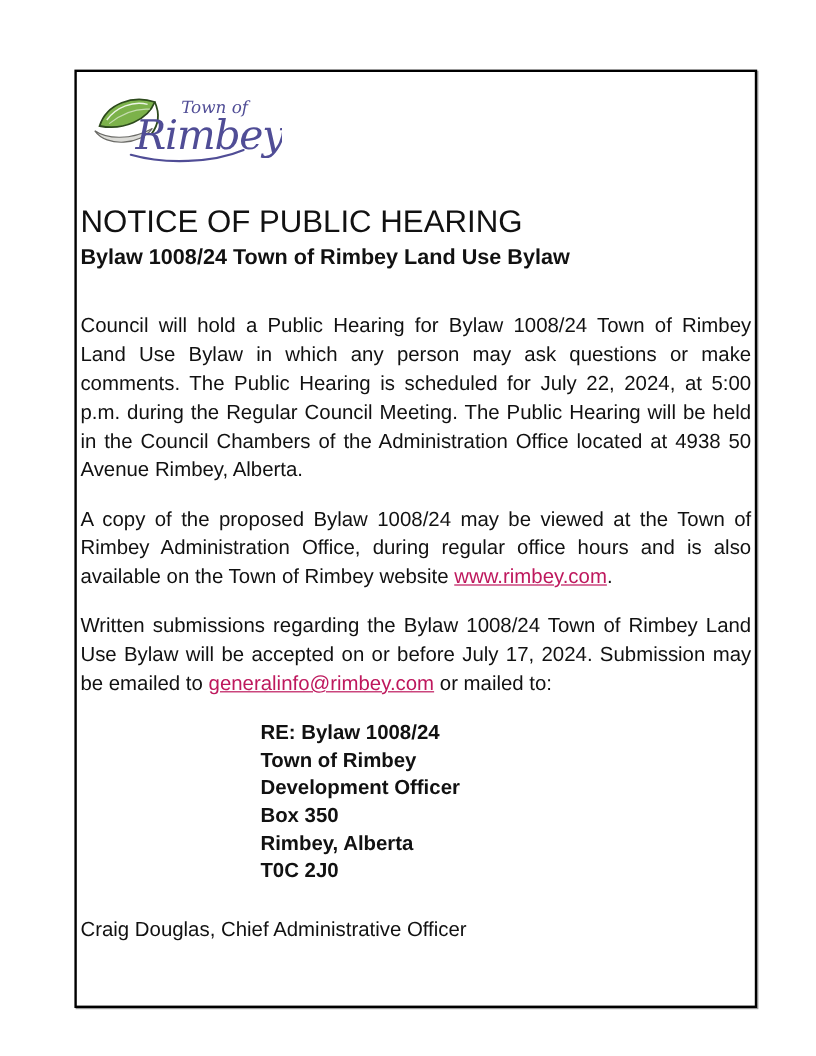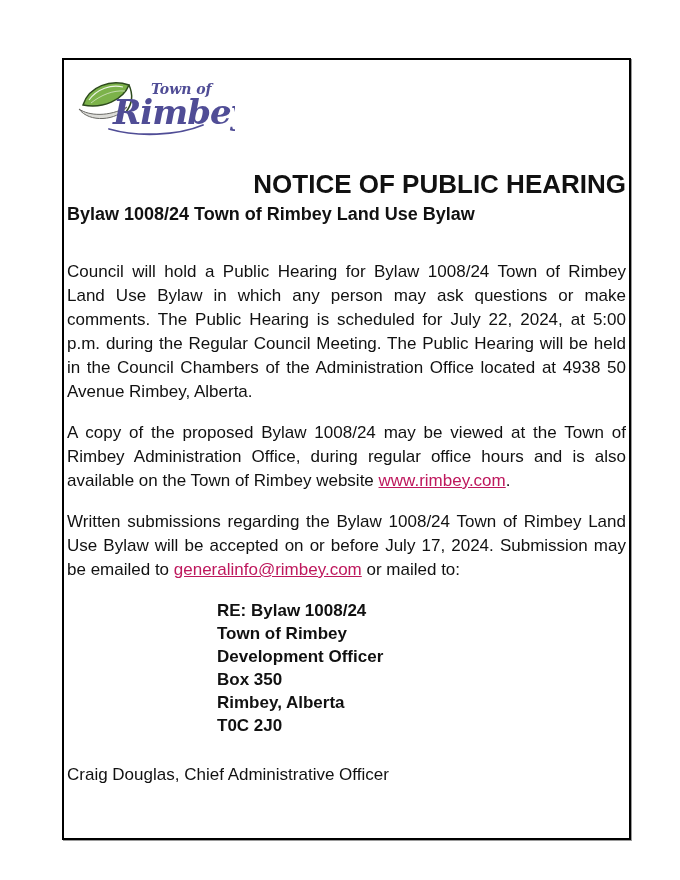--- a/index.html
+++ b/index.html
@@ -23,25 +23,24 @@
     height: 762px;
     border: 2px solid #000000;
     box-shadow: 1px 1px 0 #9a9a9a;
     padding: 16px 3px 0 3px;
     background: #ffffff;
   }
   .logo-wrap {
     margin-left: 8px;
     width: 160px;
     height: 62px;
-    font-weight: bold;
   }
   .title {
-    text-align: right;
-    font-weight: bold;
+    text-align: left;
+    font-weight: normal;
     font-size: 26px;
     line-height: 32px;
     margin: 30px 0 2px 0;
     letter-spacing: 0px;
   }
   .subtitle {
     text-align: left;
     font-weight: bold;
     font-size: 18px;
     line-height: 24px;

